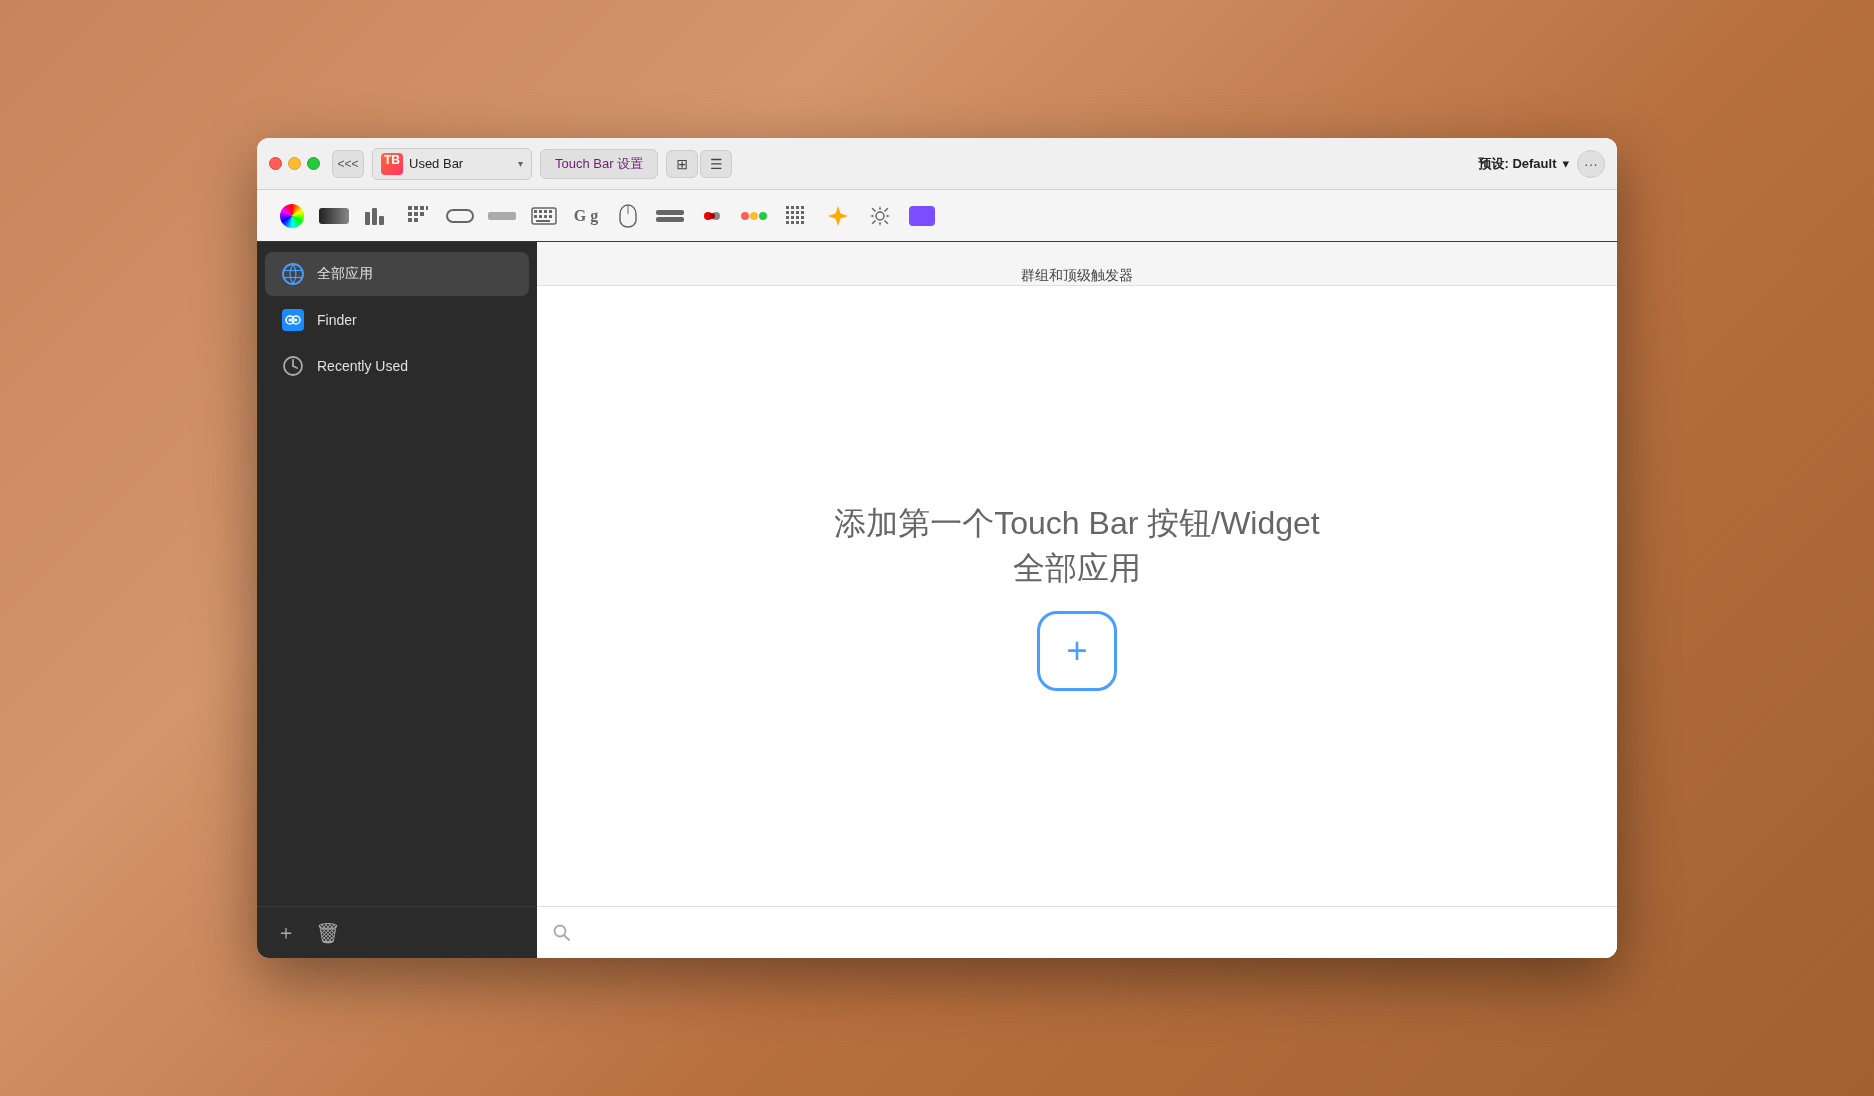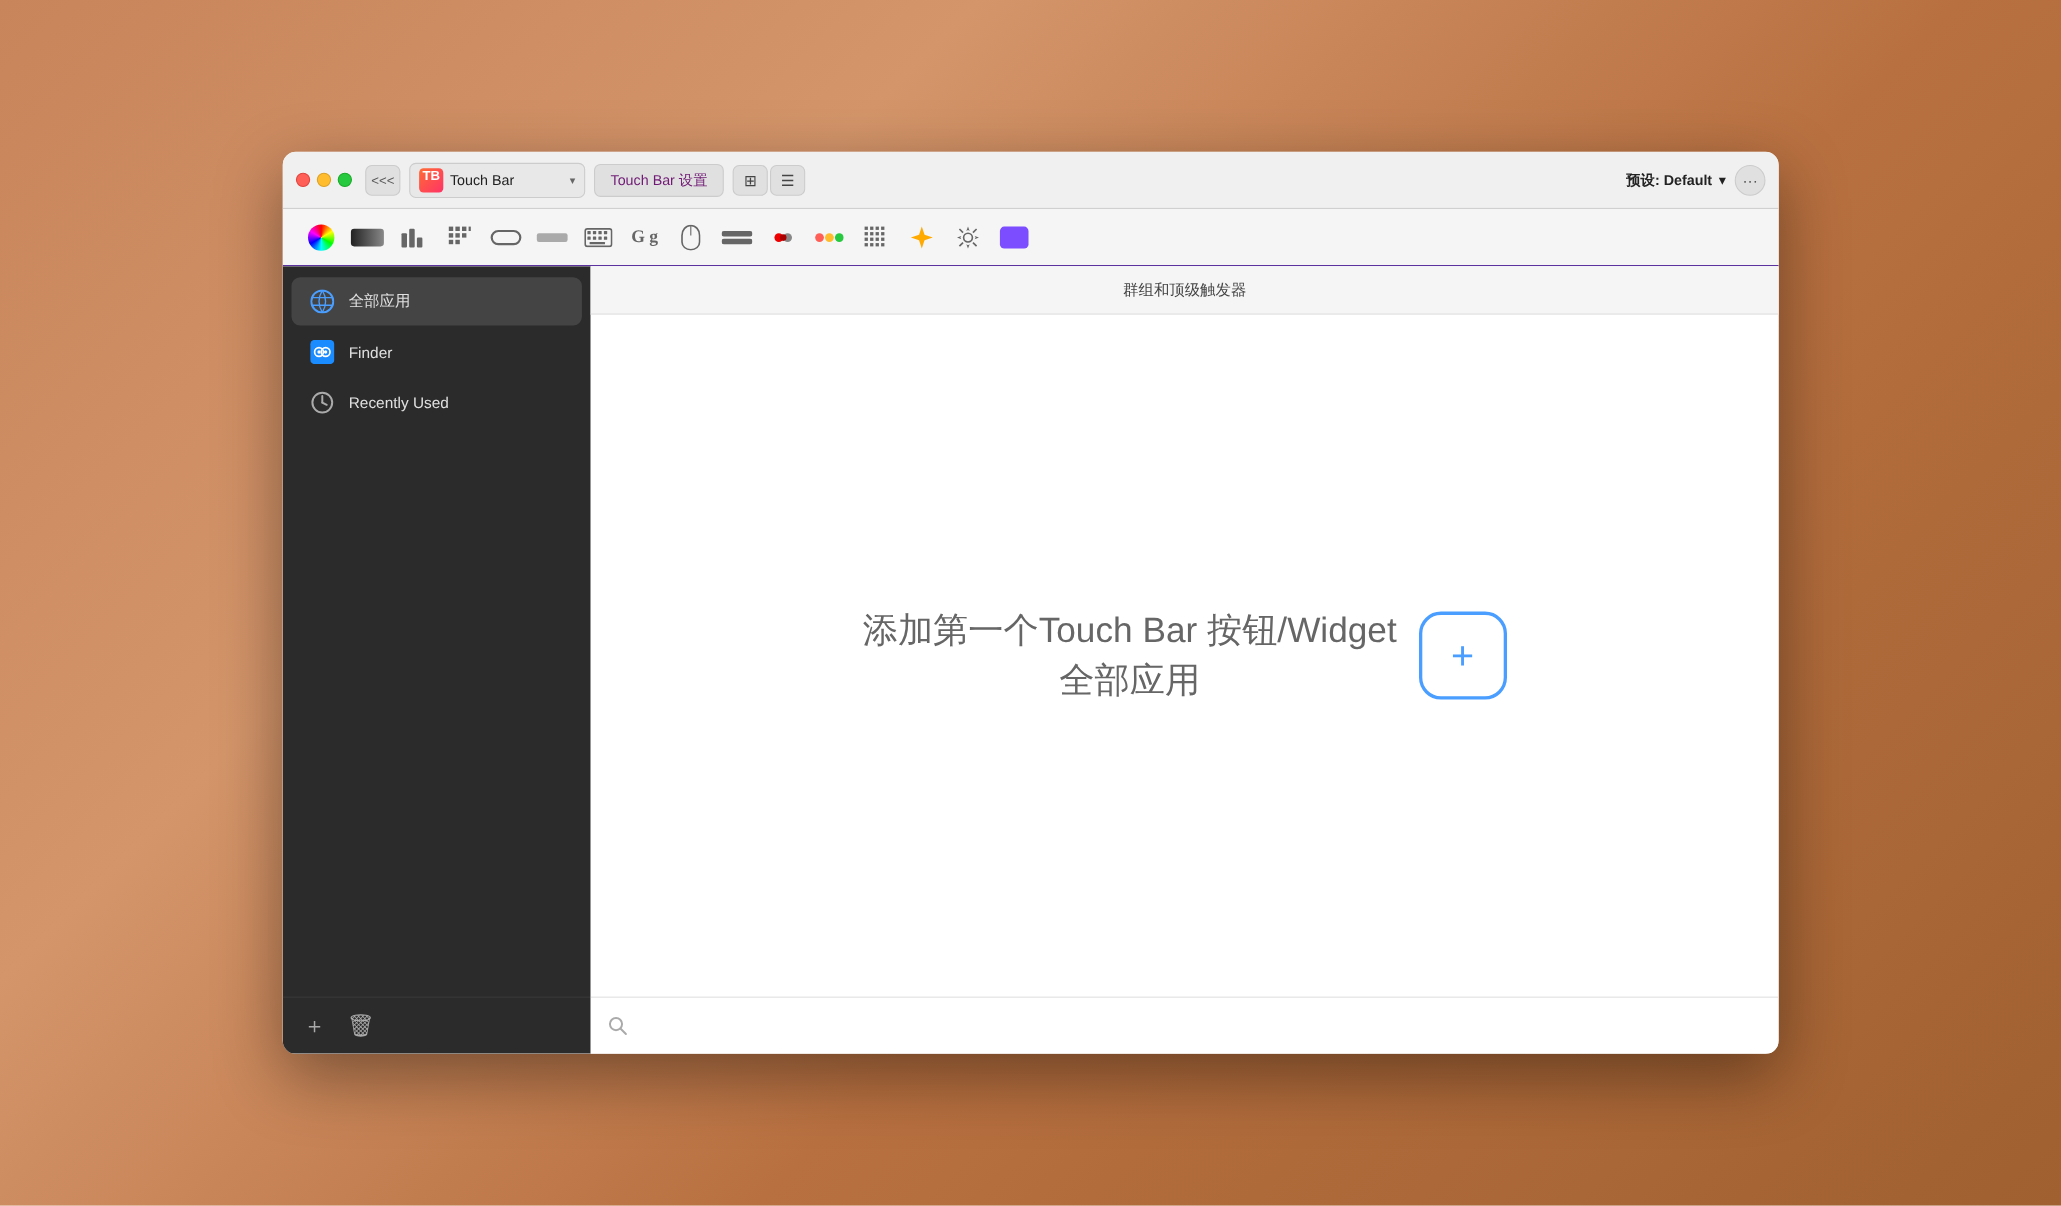--- a/index.html
+++ b/index.html
@@ -238,32 +238,32 @@
       background: #fff;
       display: flex;
       flex-direction: column;
     }
 
     .panel-header {
       height: 44px;
       background: #f5f5f5;
       border-bottom: 1px solid #e0e0e0;
       display: flex;
-      align-items: center;
+      align-items: flex-end;
       justify-content: center;
     }
     .panel-header-text {
       font-size: 14px;
       color: #444;
     }
 
     .panel-content {
       flex: 1;
       display: flex;
-      flex-direction: row;
+      flex-direction: column;
       align-items: center;
       justify-content: center;
       gap: 20px;
     }
 
     .empty-state-title {
       font-size: 32px;
       color: #666;
       text-align: center;
       line-height: 1.4;
@@ -314,21 +314,21 @@
     </div>
 
     <div class="nav-back">
       <span>&lt;&lt;&lt;</span>
     </div>
 
     <div class="app-icon-selector">
       <div class="app-icon-box">
         <span style="color:white;font-size:12px;font-weight:bold">TB</span>
       </div>
-      <span class="app-selector-text">Touch Bar</span>
+      <span class="app-selector-text">Used Bar</span>
       <span class="app-selector-arrow">▾</span>
     </div>
 
     <button class="settings-btn">Touch Bar 设置</button>
 
     <div class="view-toggle">
       <div class="view-btn">⊞</div>
       <div class="view-btn">☰</div>
     </div>
 

